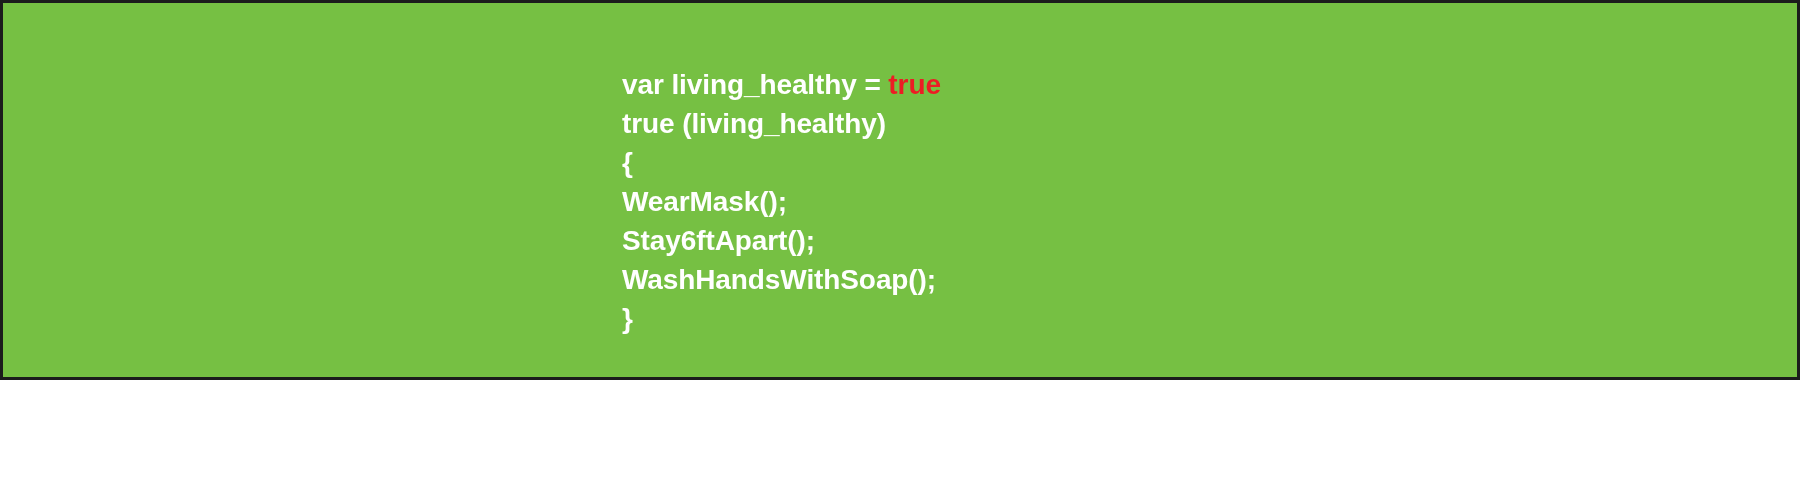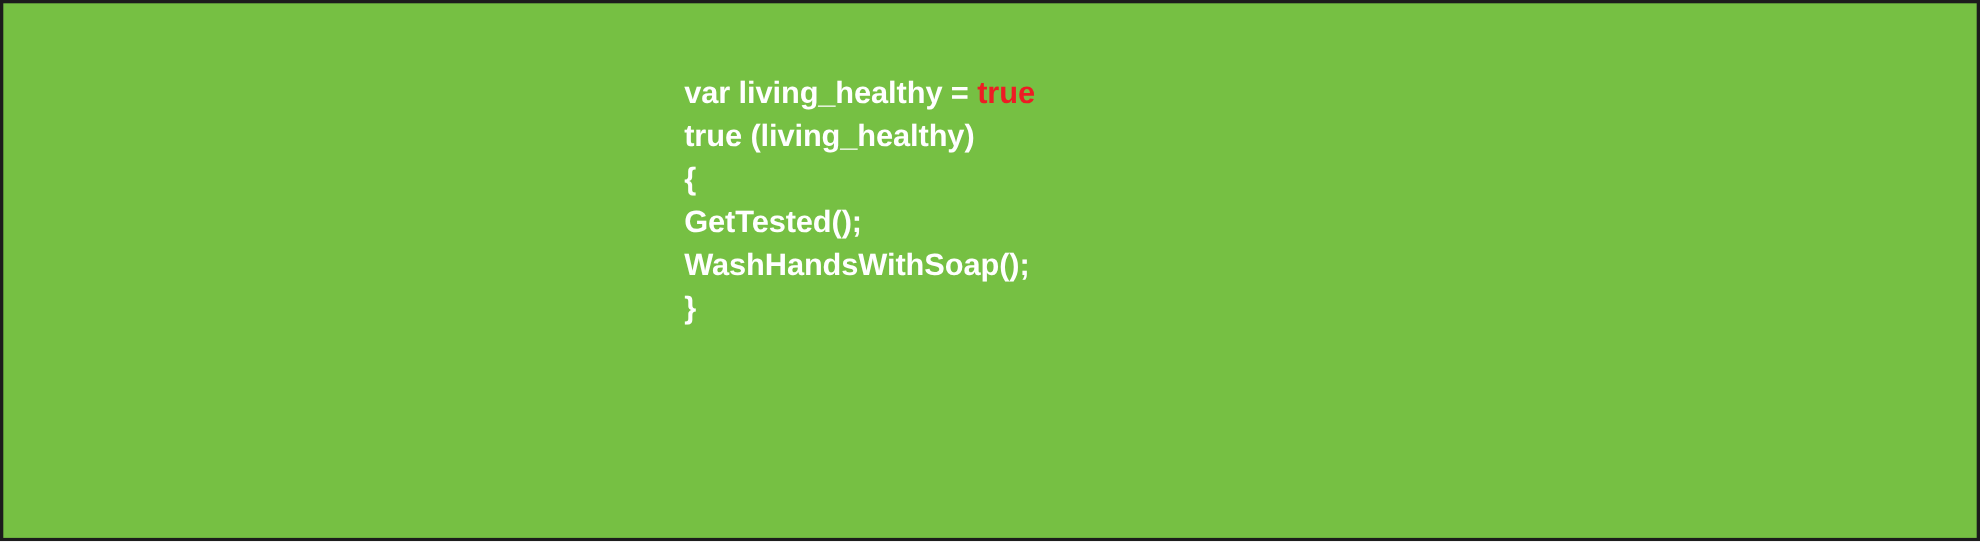--- a/index.html
+++ b/index.html
@@ -8,21 +8,21 @@
     background: #ffffff;
   }
 
   body {
     font-family: "Liberation Sans", sans-serif;
   }
 
   #screenshot {
     position: relative;
     width: 1800px;
-    height: 492px;
+    height: 380px;
     box-sizing: border-box;
     overflow: hidden;
     background: #1c1c1c;
   }
 
   
   .panel {
     position: absolute;
     left: 3px;
     top: 3px;
@@ -62,22 +62,23 @@
 <div id="screenshot">
   <div class="panel">
     <div class="code-block">
 
       <div class="code-line"><span>var living_healthy = </span><span class="kw-true">true</span><span></span></div>
 
       <div class="code-line"><span>true (living_healthy)</span></div>
 
       <div class="code-line"><span>{</span></div>
 
-      <div class="code-line"><span>GetTested();</span></div>
+      <div class="code-line"><span>WearMask();</span></div>
 
+      <div class="code-line"><span>Stay6ftApart();</span></div>
 
       <div class="code-line"><span>WashHandsWithSoap();</span></div>
 
 
       <div class="code-line"><span>}</span></div>
 
     </div>
   </div>
 </div>
 

